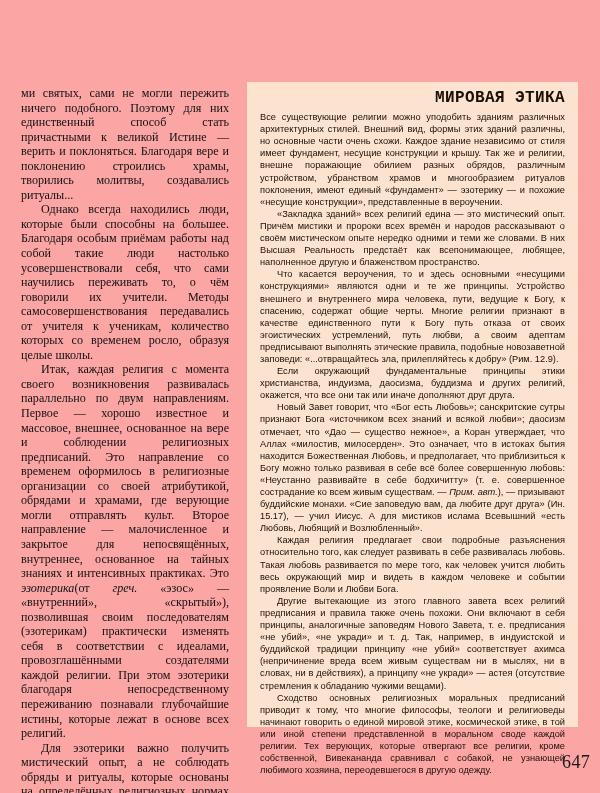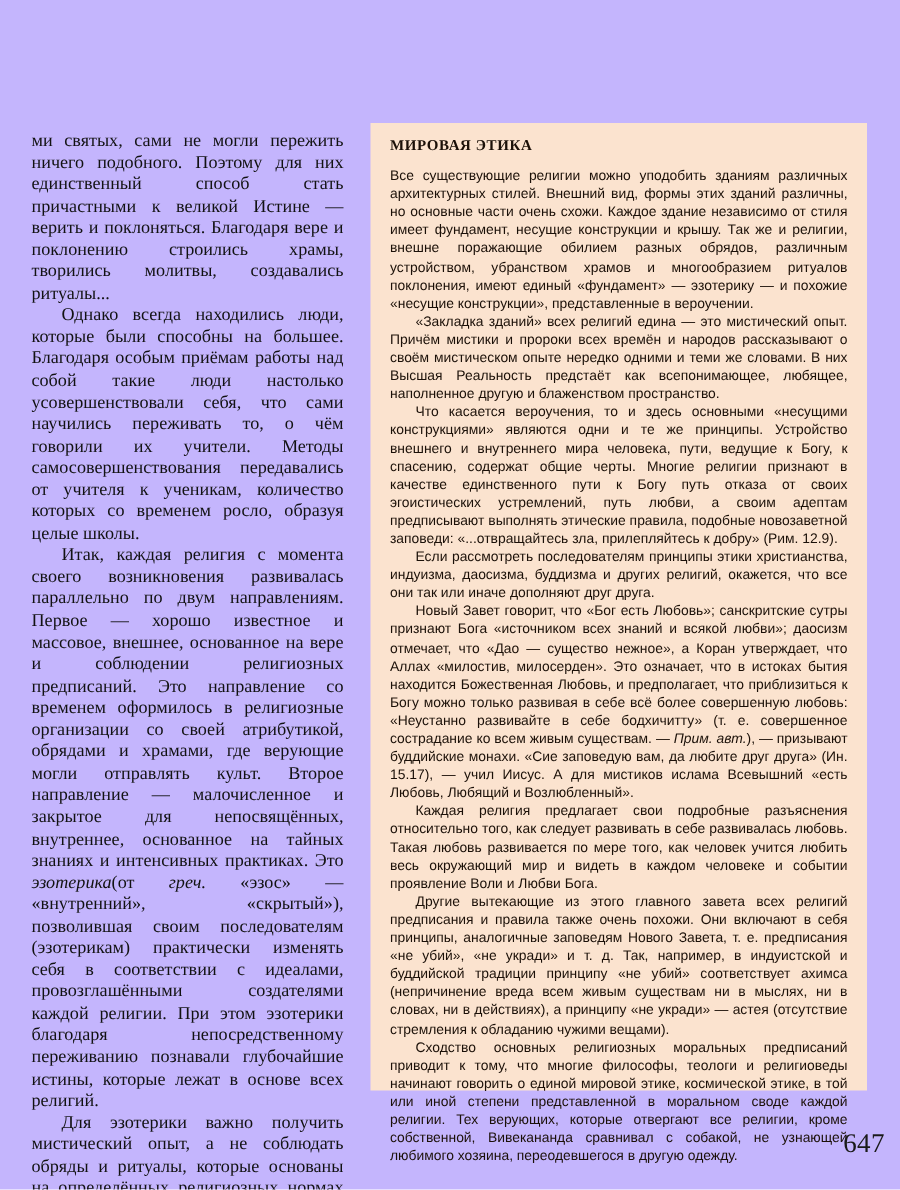--- a/index.html
+++ b/index.html
@@ -13,21 +13,21 @@
     position: relative;
     overflow: hidden;
     font-family: "Liberation Serif", serif;
   }
 
   .page {
     position: absolute;
     left: 0; top: 0;
     width: 600px;
     height: 793px;
-    background: #c4b5fd;
+    background: #fca5a5;
   }
 
   
   .left-col {
     position: absolute;
     left: 21px;
     top: 86px;
     width: 208px;
     font-family: "Liberation Serif", serif;
     font-size: 12.1px;
@@ -64,27 +64,27 @@
     top: 10px;
     width: 305px;
     font-family: "Liberation Sans", sans-serif;
     font-size: 9.25px;
     line-height: 12.1px;
     color: #1b1008;
     text-align: justify;
     text-justify: inter-word;
   }
   .panel-title {
-    font-family: Liberation Serif, serif;
+    font-family: Liberation Mono, monospace;
     font-weight: bold;
-    font-size: 10px;
+    font-size: 16px;
     letter-spacing: 0.4px;
     color: #1b1008;
     margin: 0 0 7px 0;
-    text-align: left;
+    text-align: right;
   }
   .right-inner p {
     margin: 0;
     text-indent: 17px;
   }
   .right-inner p.noind {
     text-indent: 0;
   }
   .right-inner i {
     font-style: italic;
@@ -112,21 +112,21 @@
     <p><span>Итак, каждая религия с момента своего возникновения развивалась параллельно по двум направлениям. Первое — хорошо известное и массовое, внешнее, основанное на вере и соблюдении религиозных предписаний. Это направление со временем оформилось в религиозные организации со своей атрибутикой, обрядами и храмами, где верующие могли отправлять культ. Второе направление — малочисленное и закрытое для непосвящённых, внутреннее, основанное на тайных знаниях и интенсивных практиках. Это </span><i>эзотерика</i><span>(от </span><i>греч.</i><span> «эзос» — «внутренний», «скрытый»), позволившая своим последователям (эзотерикам) практически изменять себя в соответствии с идеалами, провозглашёнными создателями каждой религии. При этом эзотерики благодаря непосредственному переживанию познавали глубочайшие истины, которые лежат в основе всех религий.</span></p>
     <p><span>Для эзотерики важно получить мистический опыт, а не соблюдать обряды и ритуалы, которые основаны на определённых религиозных нормах и правилах. Поэтому эзотериков часто называют мистиками (от </span></p>
   </div>
 
   <div class="right-panel">
     <div class="right-inner">
       <div class="panel-title">МИРОВАЯ  ЭТИКА</div>
       <p class="noind">Все существующие религии можно уподобить зданиям различных архитектурных стилей. Внешний вид, формы этих зданий различны, но основные части очень схожи. Каждое здание независимо от стиля имеет фундамент, несущие конструкции и крышу. Так же и религии, внешне поражающие обилием разных обрядов, различным устройством, убранством храмов и многообразием ритуалов поклонения, имеют единый «фундамент» — эзотерику — и похожие «несущие конструкции», представленные в вероучении.</p>
       <p>«Закладка зданий» всех религий едина — это мистический опыт. Причём мистики и пророки всех времён и народов рассказывают о своём мистическом опыте нередко одними и теми же словами. В них Высшая Реальность предстаёт как всепонимающее, любящее, наполненное другую и блаженством пространство.</p>
       <p>Что касается вероучения, то и здесь основными «несущими конструкциями» являются одни и те же принципы. Устройство внешнего и внутреннего мира человека, пути, ведущие к Богу, к спасению, содержат общие черты. Многие религии признают в качестве единственного пути к Богу путь отказа от своих эгоистических устремлений, путь любви, а своим адептам предписывают выполнять этические правила, подобные новозаветной заповеди: «...отвращайтесь зла, прилепляйтесь к добру» (Рим. 12.9).</p>
-      <p>Если рассмотреть последователям принципы этики христианства, индуизма, даосизма, буддизма и других религий, окажется, что все они так или иначе дополняют друг друга.</p>
+      <p>Если окружающий фундаментальные принципы этики христианства, индуизма, даосизма, буддизма и других религий, окажется, что все они так или иначе дополняют друг друга.</p>
       <p><span>Новый Завет говорит, что «Бог есть Любовь»; санскритские сутры признают Бога «источником всех знаний и всякой любви»; даосизм отмечает, что «Дао — существо нежное», а Коран утверждает, что Аллах «милостив, милосерден». Это означает, что в истоках бытия находится Божественная Любовь, и предполагает, что приблизиться к Богу можно только развивая в себе всё более совершенную любовь: «Неустанно развивайте в себе бодхичитту» (т. е. совершенное сострадание ко всем живым существам. — </span><i>Прим. авт.</i><span>), — призывают буддийские монахи. «Сие заповедую вам, да любите друг друга» (Ин. 15.17), — учил Иисус. А для мистиков ислама Всевышний «есть Любовь, Любящий и Возлюбленный».</span></p>
       <p>Каждая религия предлагает свои подробные разъяснения относительно того, как следует развивать в себе развивалась любовь. Такая любовь развивается по мере того, как человек учится любить весь окружающий мир и видеть в каждом человеке и событии проявление Воли и Любви Бога.</p>
       <p>Другие вытекающие из этого главного завета всех религий предписания и правила также очень похожи. Они включают в себя принципы, аналогичные заповедям Нового Завета, т. е. предписания «не убий», «не укради» и т. д. Так, например, в индуистской и буддийской традиции принципу «не убий» соответствует ахимса (непричинение вреда всем живым существам ни в мыслях, ни в словах, ни в действиях), а принципу «не укради» — астея (отсутствие стремления к обладанию чужими вещами).</p>
       <p>Сходство основных религиозных моральных предписаний приводит к тому, что многие философы, теологи и религиоведы начинают говорить о единой мировой этике, космической этике, в той или иной степени представленной в моральном своде каждой религии. Тех верующих, которые отвергают все религии, кроме собственной, Вивекананда сравнивал с собакой, не узнающей любимого хозяина, переодевшегося в другую одежду.</p>
     </div>
   </div>
 
   <div class="folio">647</div>
 
 </div>

